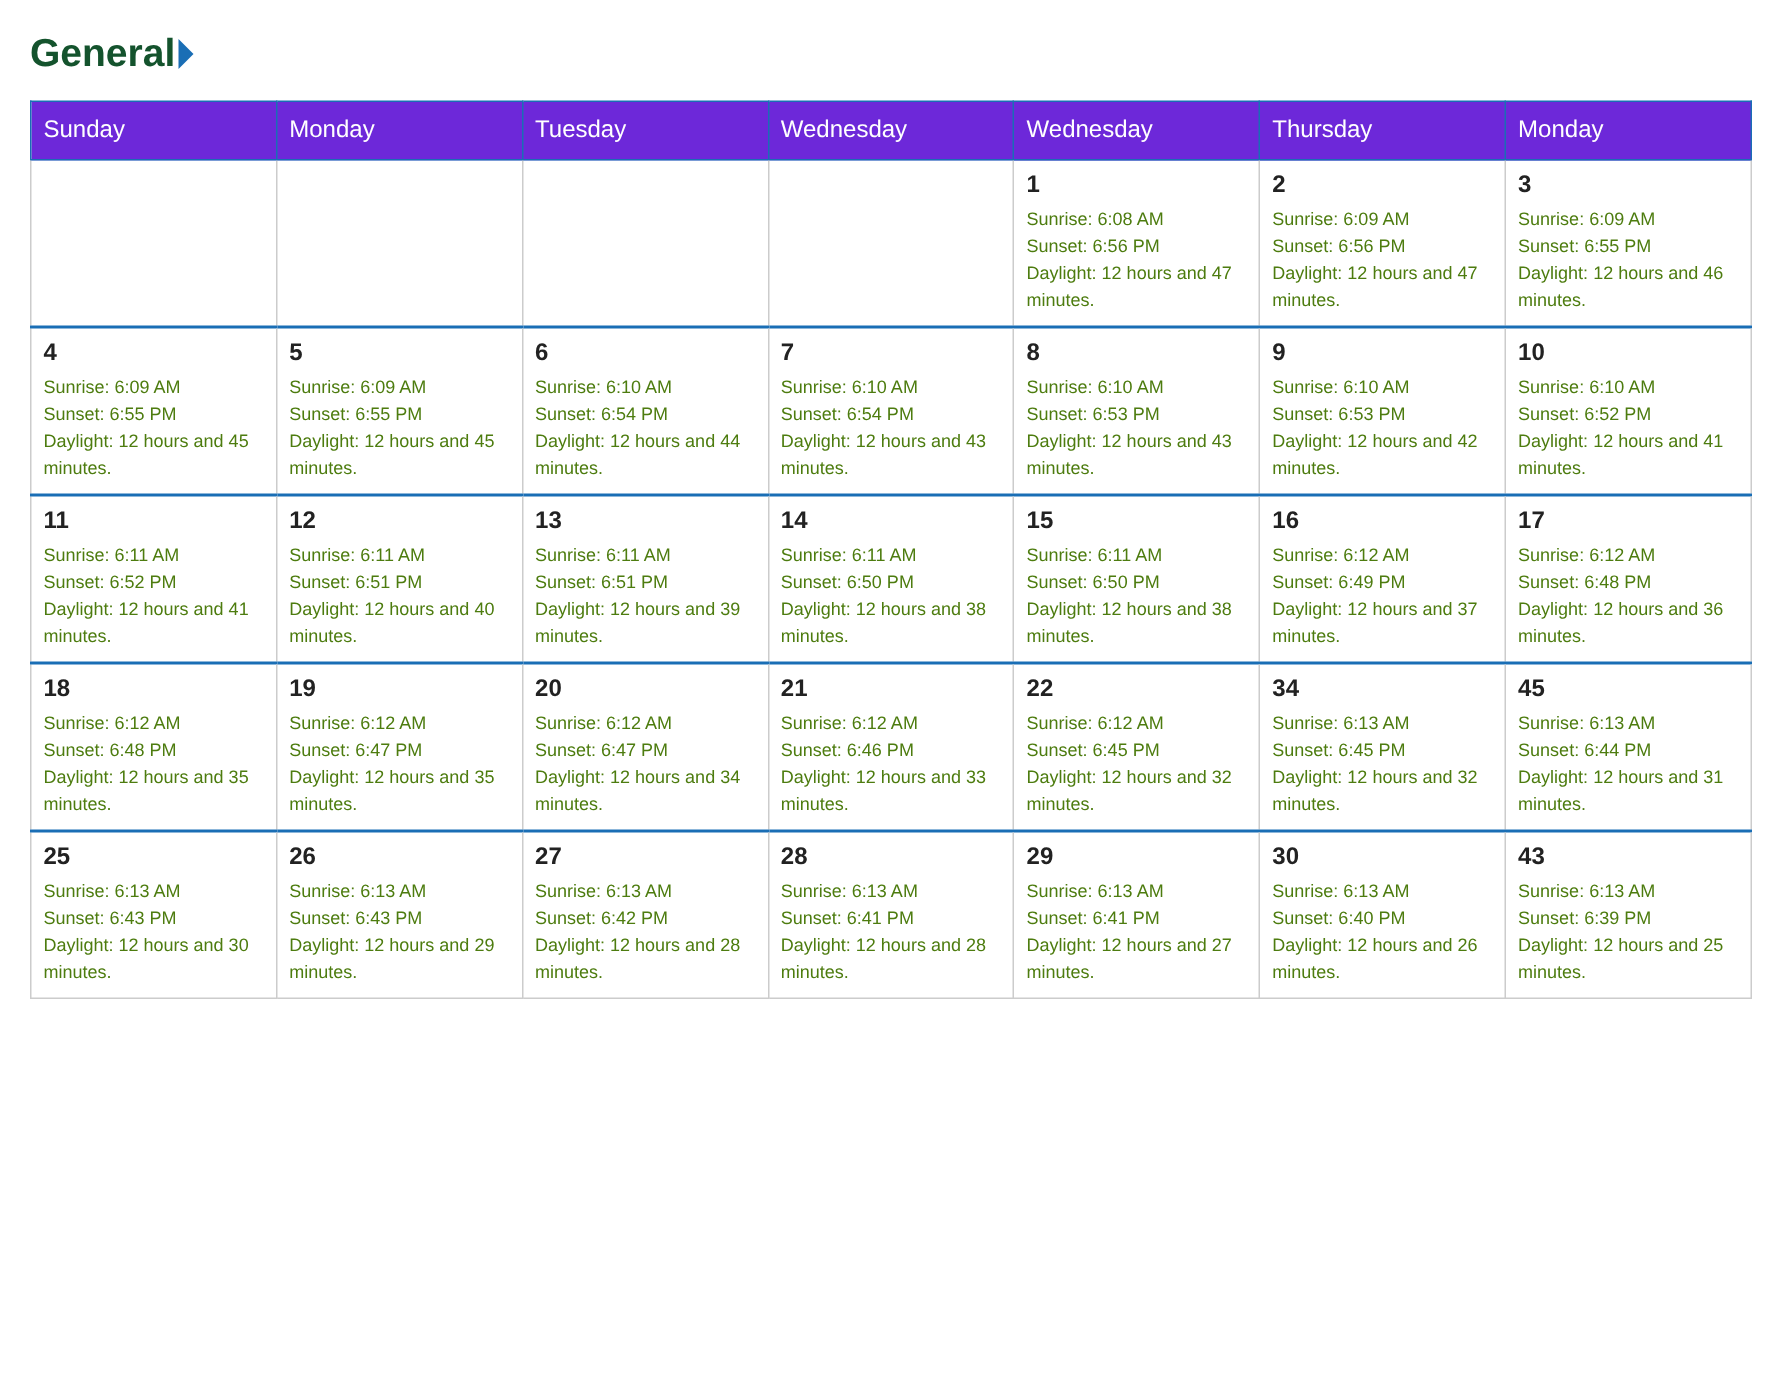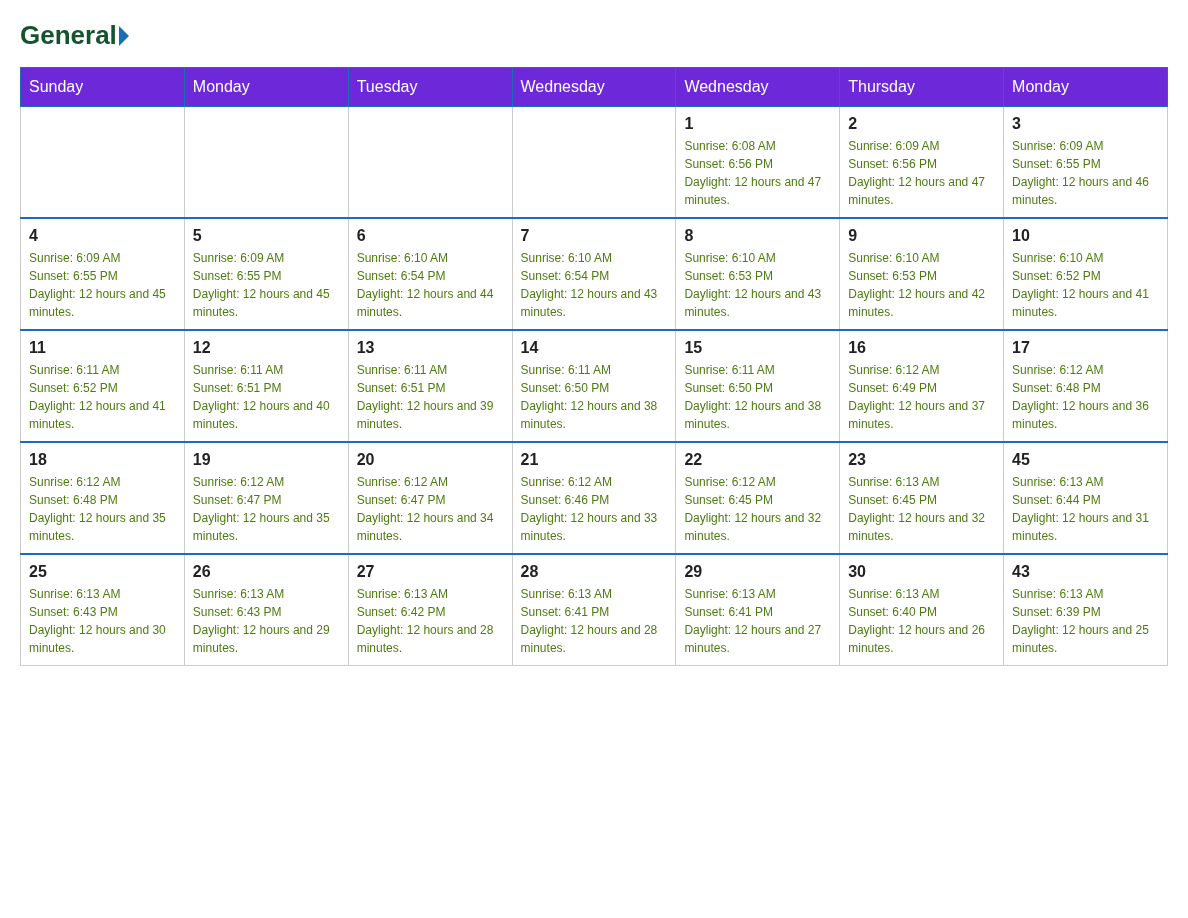--- a/index.html
+++ b/index.html
@@ -262,21 +262,21 @@
 Sunset: 6:46 PM
 Daylight: 12 hours and 33 minutes.</div>
         </td>
         <td>
           <span class="day-number">22</span>
           <div class="day-info" style="white-space: pre-line;">Sunrise: 6:12 AM
 Sunset: 6:45 PM
 Daylight: 12 hours and 32 minutes.</div>
         </td>
         <td>
-          <span class="day-number">23</span>
+          <span class="day-number">34</span>
           <div class="day-info" style="white-space: pre-line;">Sunrise: 6:13 AM
 Sunset: 6:45 PM
 Daylight: 12 hours and 32 minutes.</div>
         </td>
         <td>
           <span class="day-number">45</span>
           <div class="day-info" style="white-space: pre-line;">Sunrise: 6:13 AM
 Sunset: 6:44 PM
 Daylight: 12 hours and 31 minutes.</div>
         </td>

